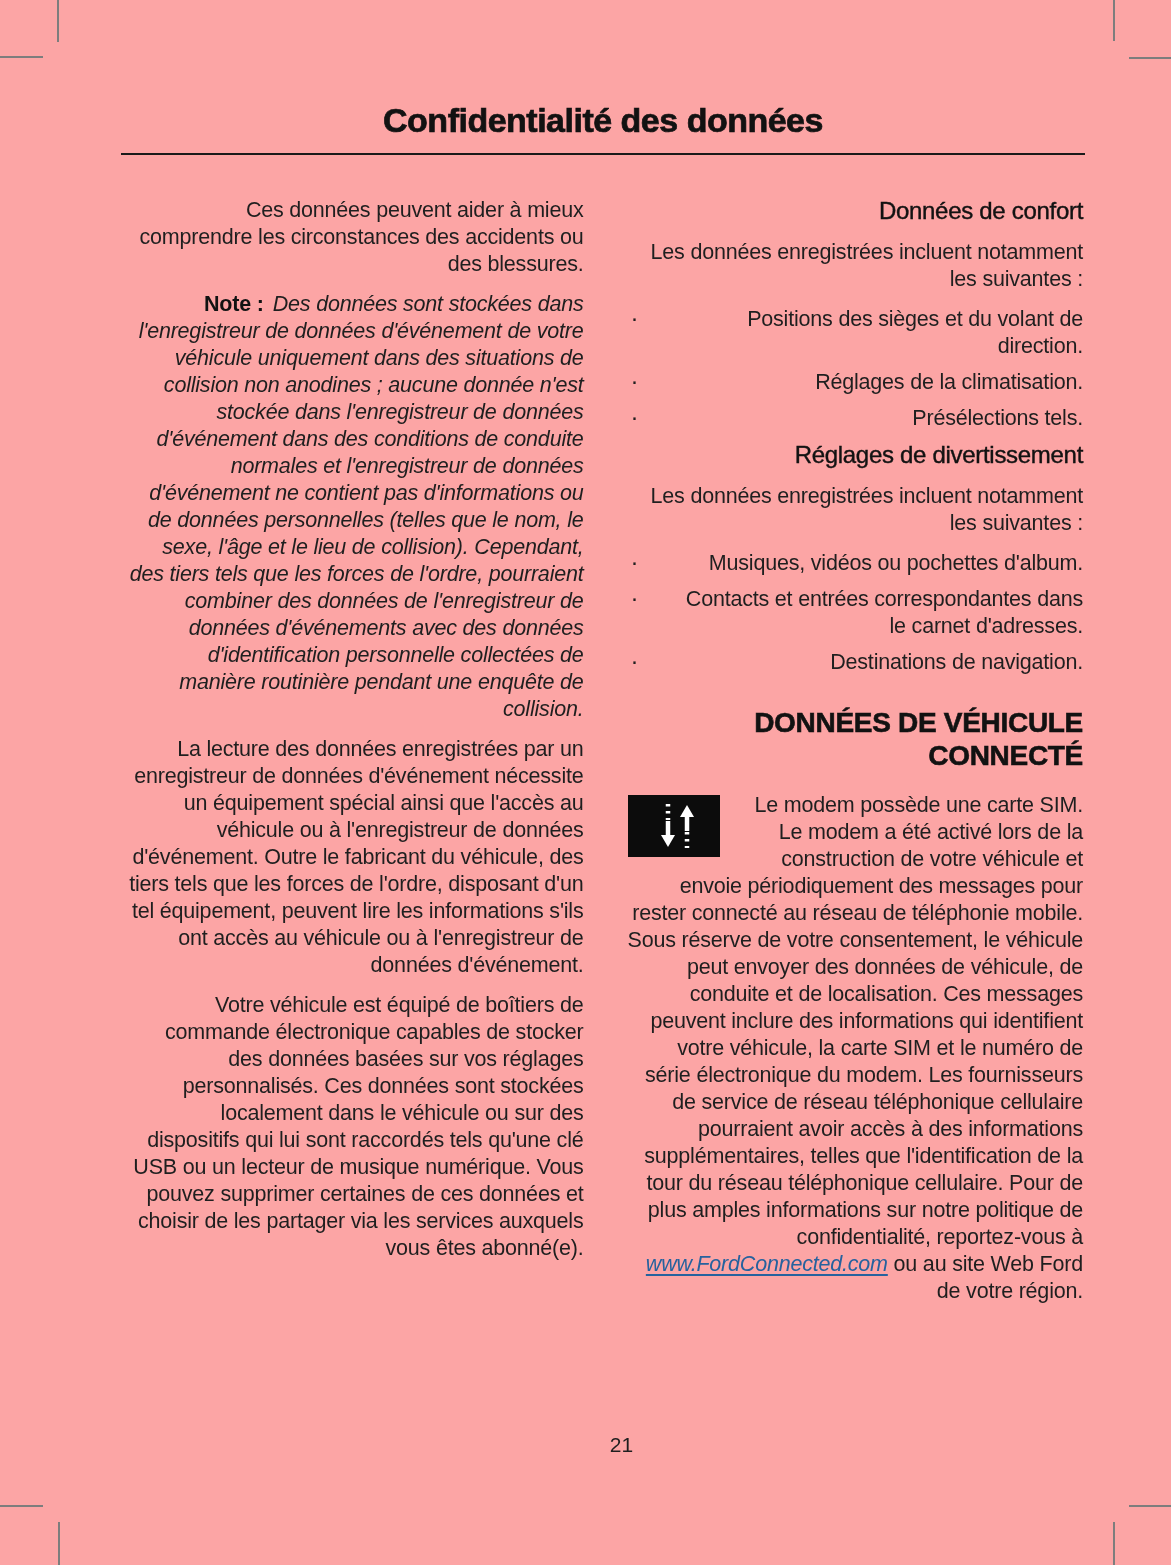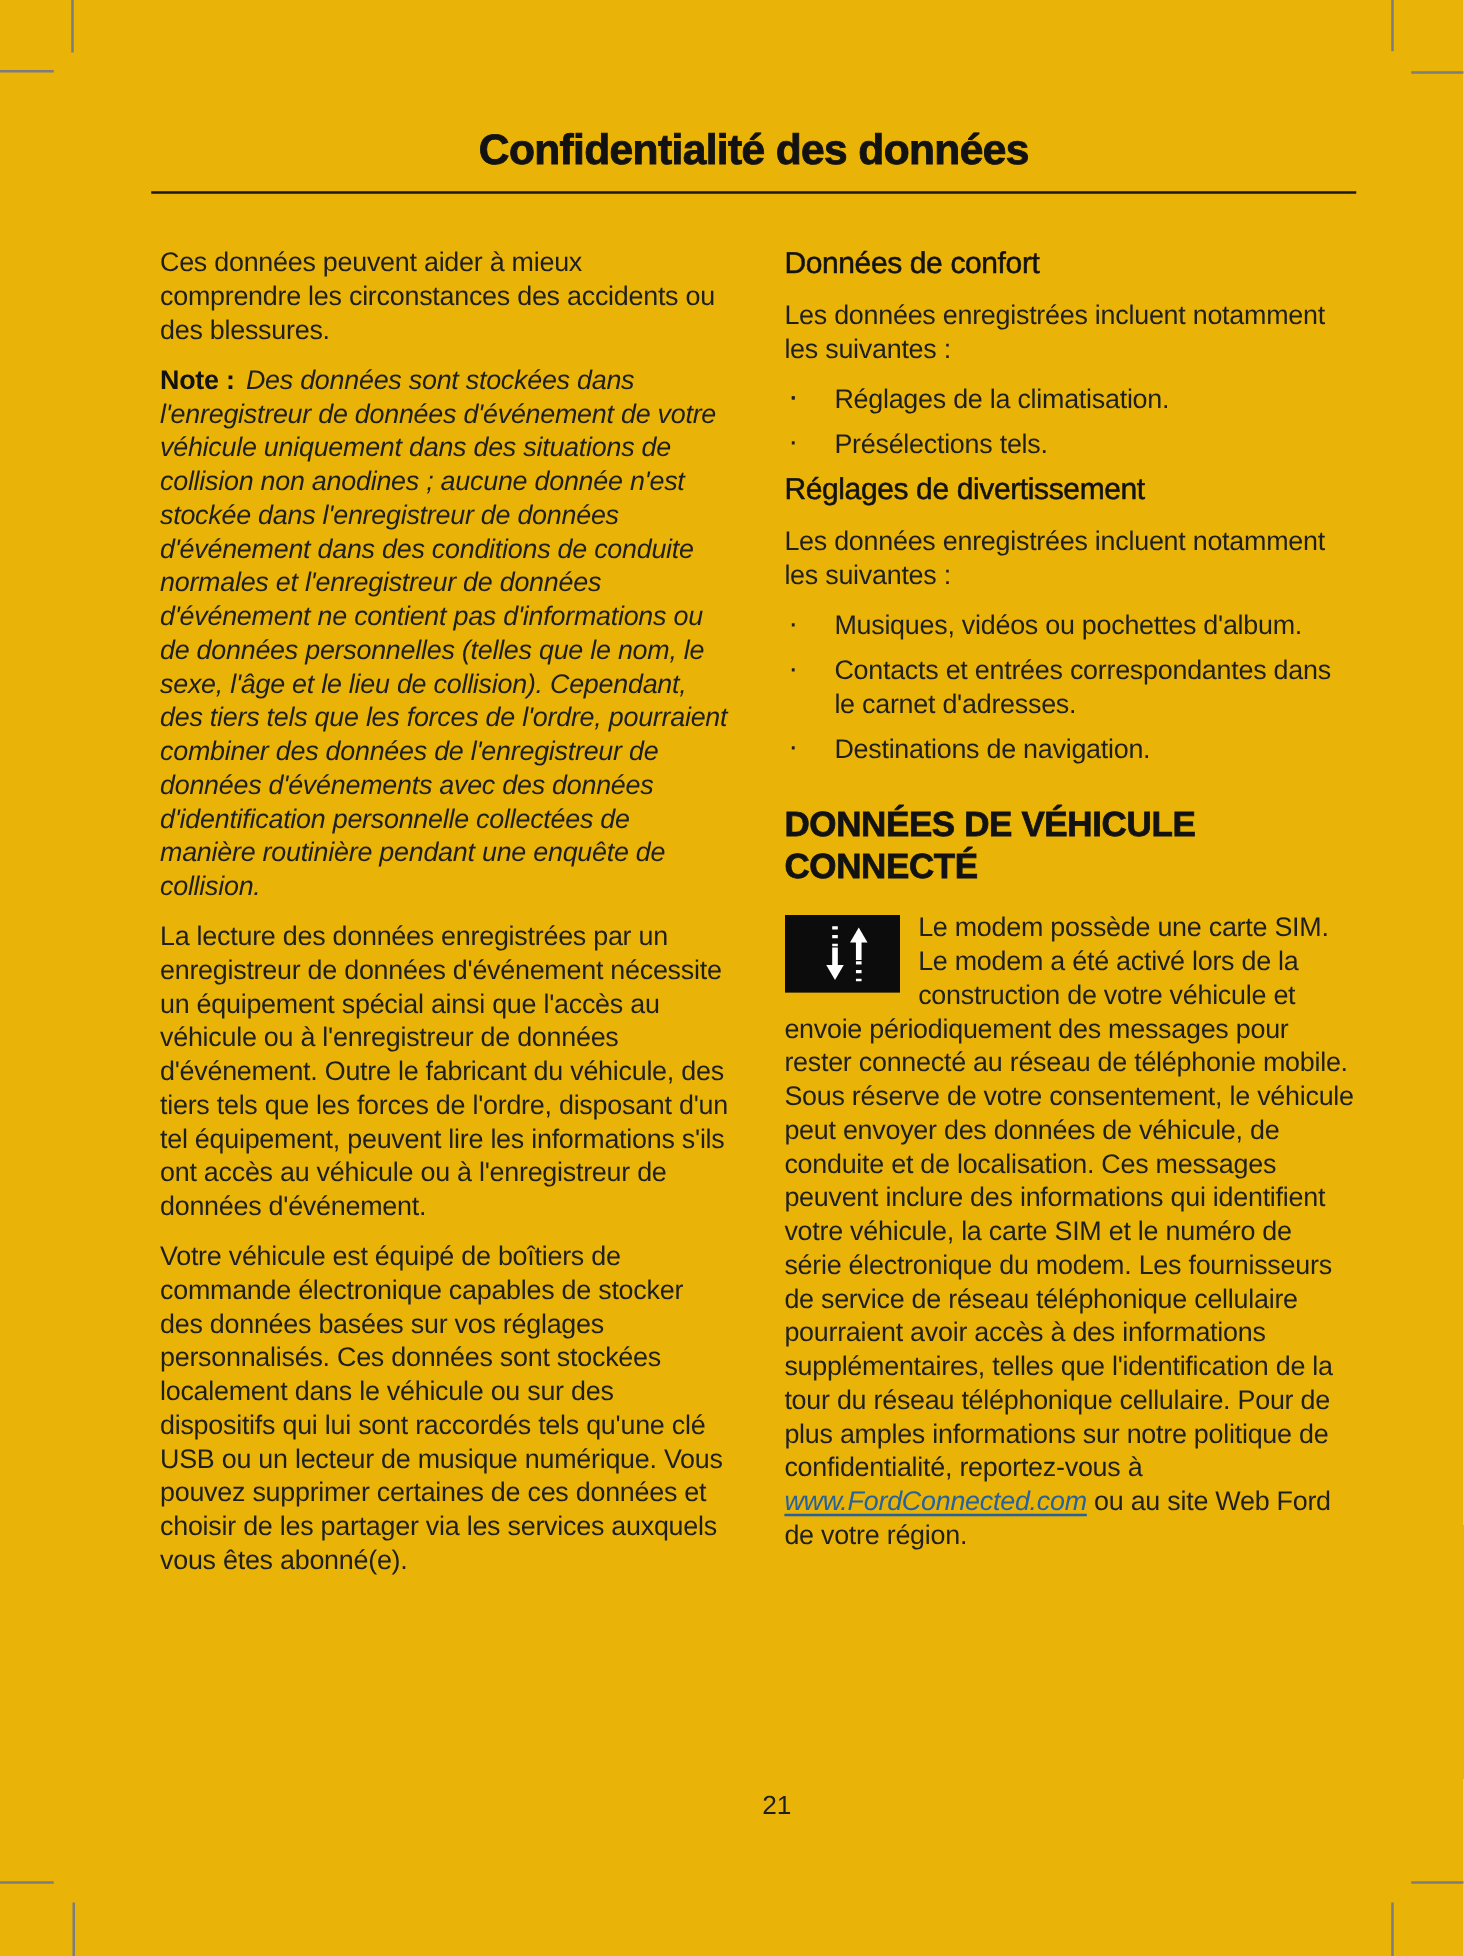--- a/index.html
+++ b/index.html
@@ -1,19 +1,19 @@
 <!DOCTYPE html>
 <html><head>
 <meta charset="utf-8">
 <style>
   html,body{margin:0;padding:0;background:#ffffff;}
   .page{
     position:relative;
     width:1171px;height:1565px;
-    background:#eab308;
+    background:#fca5a5;
     font-family:"Liberation Sans", sans-serif;
     color:#1f1f1f;
     overflow:hidden;
   }
   
   .crop{position:absolute;background:#7d7d7d;}
   .crop.tl-v{left:57px;top:0;width:2px;height:42px;}
   .crop.tl-h{left:0;top:56px;width:43px;height:2px;}
   .crop.tr-v{left:1113px;top:0;width:2px;height:41px;}
   .crop.tr-h{left:1129px;top:57px;width:42px;height:2px;}
@@ -28,21 +28,21 @@
     color:#121212;-webkit-text-stroke:0.7px #121212;
     line-height:40px;
   }
   .header-rule{margin-top:13px;height:2px;background:#1a1a1a;}
 
   .content{
     position:absolute;left:128px;top:197px;width:955px;
     display:flex;gap:44px;
     font-size:21.5px;line-height:27px;letter-spacing:-0.2px;
   }
-  .col{width:456px;}
+  .col{width:456px;text-align:right;}
   .col p{margin:0 0 13px 0;}
   .note-label{font-weight:bold;font-style:normal;color:#121212;margin-right:9px;}
   .note-text{font-style:italic;margin-top:46px;}
 
   .h-major{
     font-size:28px;line-height:33px;font-weight:bold;
     color:#121212;-webkit-text-stroke:0.6px #121212;
     letter-spacing:-0.3px;
     margin:30px 0 20px 0;
   }
@@ -100,20 +100,21 @@
       <p>Votre véhicule est équipé de boîtiers de commande électronique capables de stocker des données basées sur vos réglages personnalisés. Ces données sont stockées localement dans le véhicule ou sur des dispositifs qui lui sont raccordés tels qu'une clé USB ou un lecteur de musique numérique. Vous pouvez supprimer certaines de ces données et choisir de les partager via les services auxquels vous êtes abonné(e).</p>
     </div>
 
     <div class="col">
 
       <div class="h-minor first">Données de confort</div>
       <p>Les données enregistrées incluent notamment les suivantes :</p>
       <div class="bullet-list">
         <div class="bullet-item">
           <span class="bullet-dot">·</span>
+          <span>Positions des sièges et du volant de direction.</span>
         </div>
         <div class="bullet-item">
           <span class="bullet-dot">·</span>
           <span>Réglages de la climatisation.</span>
         </div>
         <div class="bullet-item">
           <span class="bullet-dot">·</span>
           <span>Présélections tels.</span>
         </div>
       </div>

